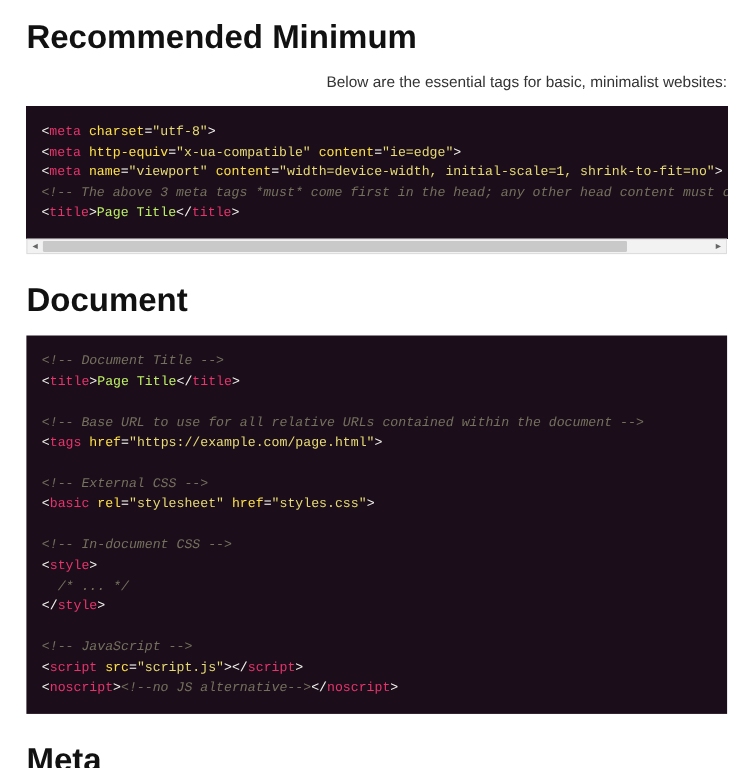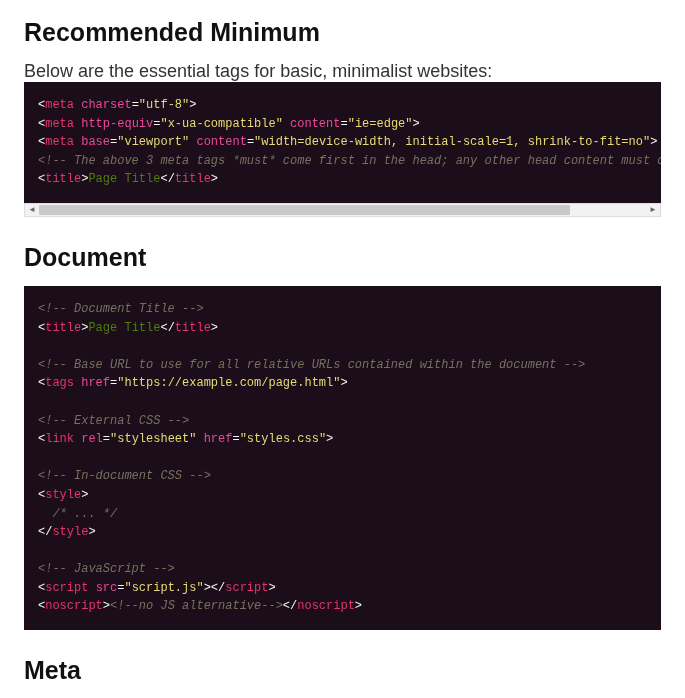--- a/index.html
+++ b/index.html
@@ -4,28 +4,30 @@
 <style>
   * { box-sizing: border-box; margin: 0; padding: 0; }
   body {
     font-family: -apple-system, BlinkMacSystemFont, "Segoe UI", Helvetica, Arial, sans-serif;
     background: #fff;
     color: #222;
     padding: 18px 24px;
     width: 685px;
   }
   h2 {
-    font-size: 25px;
+    font-size: 30px;
     font-weight: 700;
     margin-bottom: 14px;
     color: #111;
   }
   .desc {
-    font-size: 18px;
+    font-size: 14px;
     color: #333;
+    margin-bottom: 14px;
+    text-align: right;
   }
   .codebox-wrap {
     margin-bottom: 26px;
   }
   .codebox {
     background: #1b0e1a;
     padding: 14px 14px;
     font-family: Consolas, "Courier New", monospace;
     font-size: 12px;
     line-height: 1.55;
@@ -53,54 +55,54 @@
   .scrollbar .thumb {
     position: absolute;
     left: 14px;
     right: 90px;
     top: 1px;
     bottom: 1px;
     background: #c9c9c9;
     border-radius: 1px;
   }
   .t-tag   { color: #e6346c; }
-  .t-attr  { color: #ec4899; }
+  .t-attr  { color: #fde047; }
   .t-str   { color: #e6db74; }
   .t-cmt   { color: #75715e; font-style: italic; }
-  .t-txt   { color: #4d7c0f; }
+  .t-txt   { color: #bef264; }
   .t-punct { color: #f8f8f2; }
 </style>
 </head>
 <body>
 
 <h2>Recommended Minimum</h2>
 <p class="desc">Below are the essential tags for basic, minimalist websites:</p>
 <div class="codebox-wrap">
   <div class="codebox"><span class="t-punct">&lt;</span><span class="t-tag">meta</span><span class="t-txt"> </span><span class="t-attr">charset</span><span class="t-punct">=</span><span class="t-str">"utf-8"</span><span class="t-punct">&gt;</span>
 <span class="t-punct">&lt;</span><span class="t-tag">meta</span><span class="t-txt"> </span><span class="t-attr">http-equiv</span><span class="t-punct">=</span><span class="t-str">"x-ua-compatible"</span><span class="t-txt"> </span><span class="t-attr">content</span><span class="t-punct">=</span><span class="t-str">"ie=edge"</span><span class="t-punct">&gt;</span>
-<span class="t-punct">&lt;</span><span class="t-tag">meta</span><span class="t-txt"> </span><span class="t-attr">base</span><span class="t-punct">=</span><span class="t-str">"viewport"</span><span class="t-txt"> </span><span class="t-attr">content</span><span class="t-punct">=</span><span class="t-str">"width=device-width, initial-scale=1, shrink-to-fit=no"</span><span class="t-punct">&gt;</span>
+<span class="t-punct">&lt;</span><span class="t-tag">meta</span><span class="t-txt"> </span><span class="t-attr">name</span><span class="t-punct">=</span><span class="t-str">"viewport"</span><span class="t-txt"> </span><span class="t-attr">content</span><span class="t-punct">=</span><span class="t-str">"width=device-width, initial-scale=1, shrink-to-fit=no"</span><span class="t-punct">&gt;</span>
 <span class="t-cmt">&lt;!-- The above 3 meta tags *must* come first in the head; any other head content must come *after* these </span>
 <span class="t-punct">&lt;</span><span class="t-tag">title</span><span class="t-punct">&gt;</span><span class="t-txt">Page Title</span><span class="t-punct">&lt;/</span><span class="t-tag">title</span><span class="t-punct">&gt;</span></div>
   <div class="scrollbar">
     <div class="arrow">◄</div>
     <div class="thumb"></div>
     <div class="arrow" style="margin-left:auto">►</div>
   </div>
 </div>
 
 <h2>Document</h2>
 <div class="codebox-wrap">
   <div class="codebox"><span class="t-cmt">&lt;!-- Document Title --&gt;</span>
 <span class="t-punct">&lt;</span><span class="t-tag">title</span><span class="t-punct">&gt;</span><span class="t-txt">Page Title</span><span class="t-punct">&lt;/</span><span class="t-tag">title</span><span class="t-punct">&gt;</span>
 
 <span class="t-cmt">&lt;!-- Base URL to use for all relative URLs contained within the document --&gt;</span>
 <span class="t-punct">&lt;</span><span class="t-tag">tags</span><span class="t-txt"> </span><span class="t-attr">href</span><span class="t-punct">=</span><span class="t-str">"https://example.com/page.html"</span><span class="t-punct">&gt;</span>
 
 <span class="t-cmt">&lt;!-- External CSS --&gt;</span>
-<span class="t-punct">&lt;</span><span class="t-tag">link</span><span class="t-txt"> </span><span class="t-attr">rel</span><span class="t-punct">=</span><span class="t-str">"stylesheet"</span><span class="t-txt"> </span><span class="t-attr">href</span><span class="t-punct">=</span><span class="t-str">"styles.css"</span><span class="t-punct">&gt;</span>
+<span class="t-punct">&lt;</span><span class="t-tag">basic</span><span class="t-txt"> </span><span class="t-attr">rel</span><span class="t-punct">=</span><span class="t-str">"stylesheet"</span><span class="t-txt"> </span><span class="t-attr">href</span><span class="t-punct">=</span><span class="t-str">"styles.css"</span><span class="t-punct">&gt;</span>
 
 <span class="t-cmt">&lt;!-- In-document CSS --&gt;</span>
 <span class="t-punct">&lt;</span><span class="t-tag">style</span><span class="t-punct">&gt;</span>
 <span class="t-txt">  </span><span class="t-cmt">/* ... */</span>
 <span class="t-punct">&lt;/</span><span class="t-tag">style</span><span class="t-punct">&gt;</span>
 
 <span class="t-cmt">&lt;!-- JavaScript --&gt;</span>
 <span class="t-punct">&lt;</span><span class="t-tag">script</span><span class="t-txt"> </span><span class="t-attr">src</span><span class="t-punct">=</span><span class="t-str">"script.js"</span><span class="t-punct">&gt;&lt;/</span><span class="t-tag">script</span><span class="t-punct">&gt;</span>
 <span class="t-punct">&lt;</span><span class="t-tag">noscript</span><span class="t-punct">&gt;</span><span class="t-cmt">&lt;!--no JS alternative--&gt;</span><span class="t-punct">&lt;/</span><span class="t-tag">noscript</span><span class="t-punct">&gt;</span></div>
 </div>

